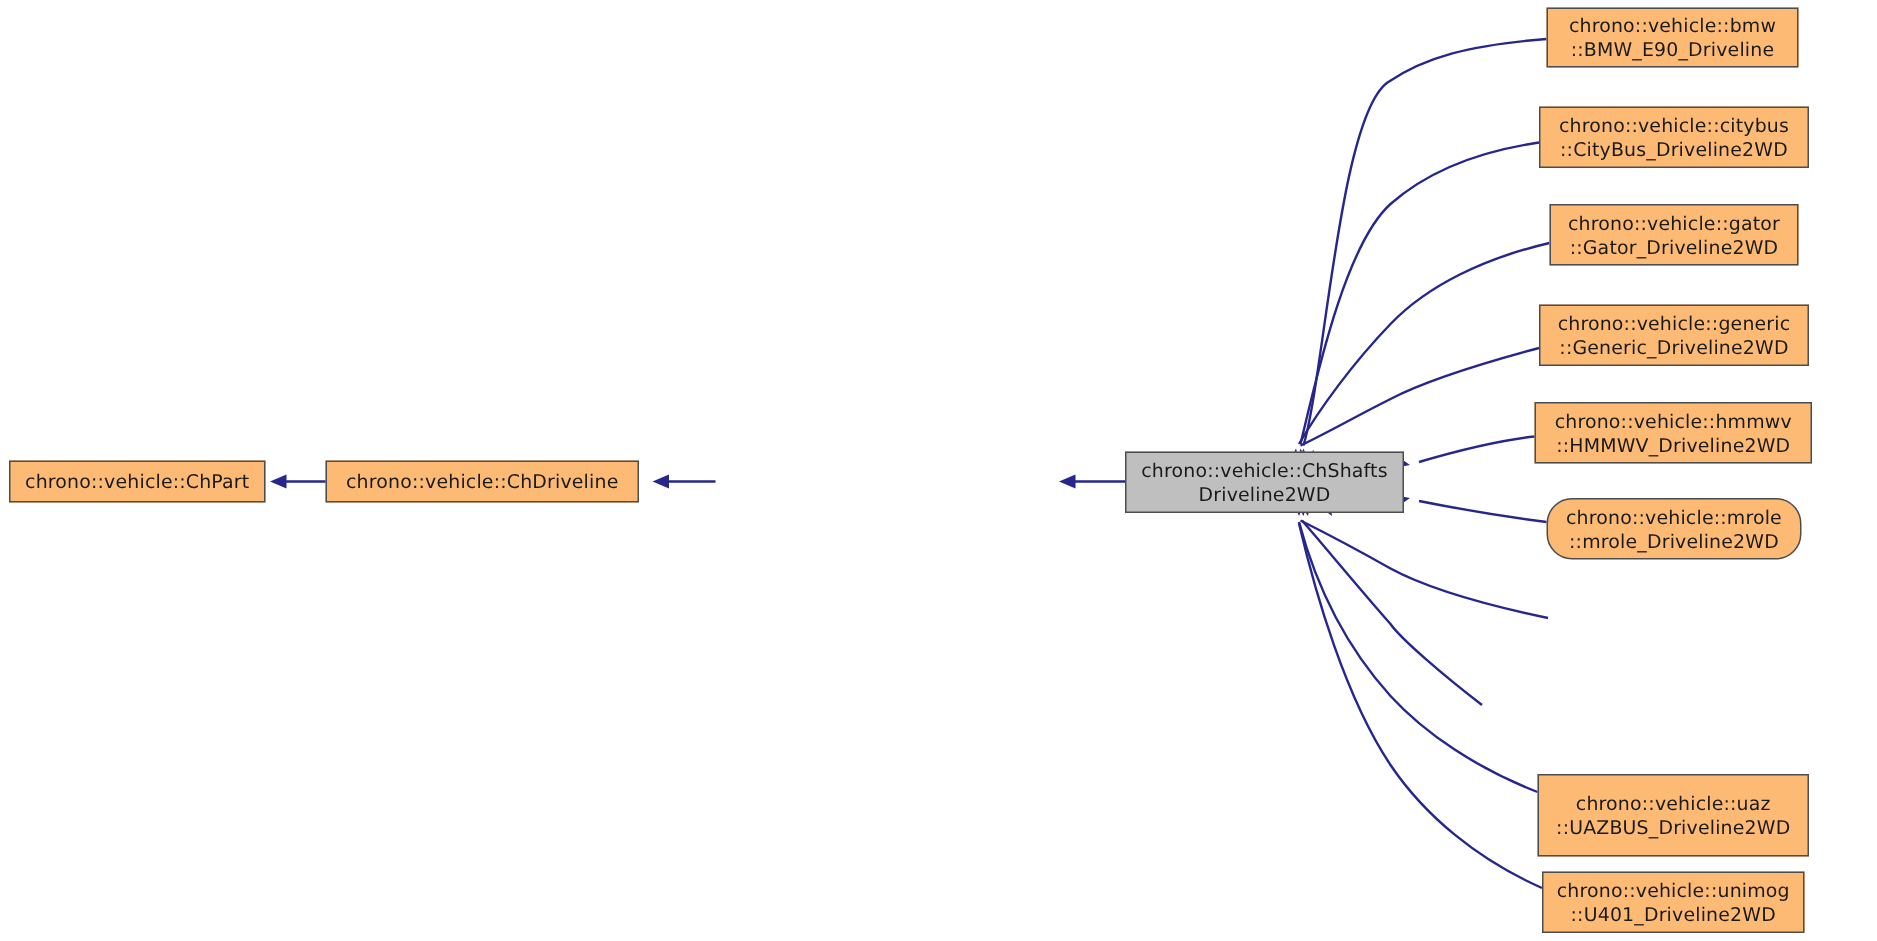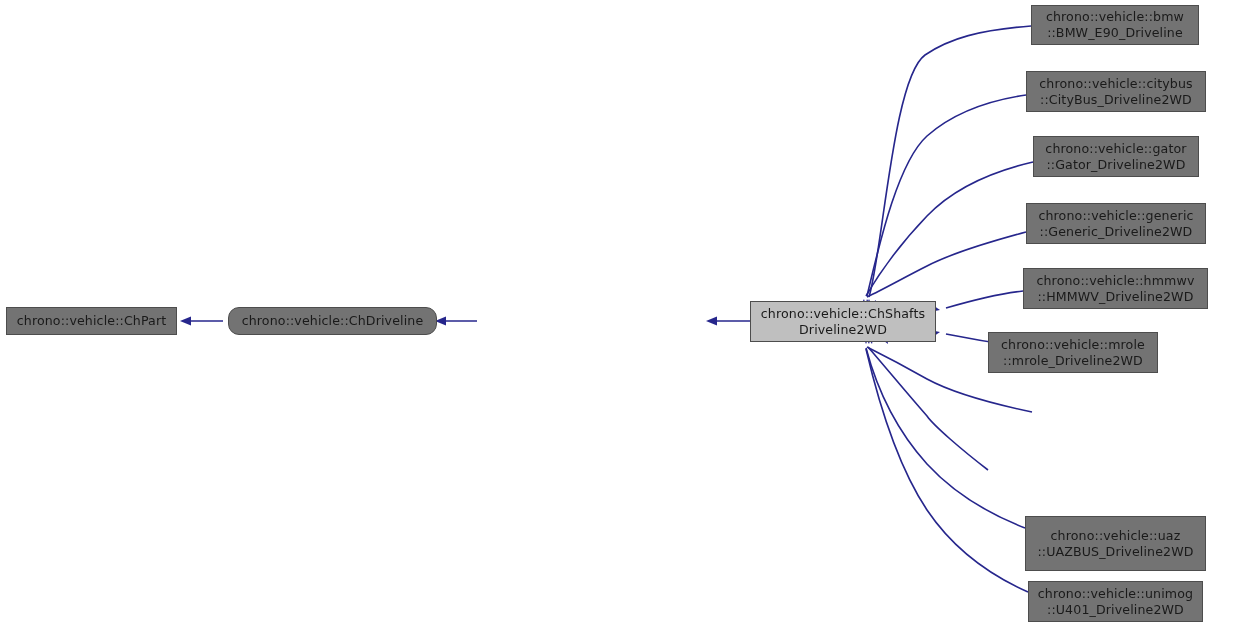--- a/index.html
+++ b/index.html
@@ -24,21 +24,21 @@
     left: 0;
     top: 0;
     width: 1251px;
     height: 627px;
     pointer-events: none;
   }
   .node {
     position: absolute;
     box-sizing: border-box;
     border: 1px solid #4d4d4d;
-    background: #737373;
+    background: #fdba74;
     color: #1a1a1a;
     font-size: 12.6px;
     line-height: 16px;
     text-align: center;
     display: flex;
     align-items: center;
     justify-content: center;
     padding: 0 4px;
     white-space: pre-line;
     letter-spacing: 0.01em;
@@ -86,21 +86,21 @@
         <polygon points="0,0 11,-4.6 11,4.6" transform="translate(866,344) rotate(270)"></polygon>
         <polygon points="0,0 11,-4.6 11,4.6" transform="translate(869,344) rotate(264)"></polygon>
         <polygon points="0,0 11,-4.6 11,4.6" transform="translate(872,344) rotate(258)"></polygon>
         <polygon points="0,0 11,-4.6 11,4.6" transform="translate(888,344) rotate(240)"></polygon>
       </g>
   </svg>
 
   <div class="node" style="left: 6px; top: 307px; width: 171px; height: 28px;">
     <span class="node-label">chrono::vehicle::ChPart</span>
   </div>
-  <div class="node" style="left: 228px; top: 307px; width: 209px; height: 28px; border-radius: 11px;">
+  <div class="node" style="left: 217px; top: 307px; width: 209px; height: 28px;">
     <span class="node-label">chrono::vehicle::ChDriveline</span>
   </div>
   <div class="node current" style="left: 750px; top: 301px; width: 186px; height: 41px;">
     <span class="node-label">chrono::vehicle::ChShafts
 Driveline2WD</span>
   </div>
   <div class="node" style="left: 1031px; top: 5px; width: 168px; height: 40px;">
     <span class="node-label">chrono::vehicle::bmw
 ::BMW_E90_Driveline</span>
   </div>
@@ -113,21 +113,21 @@
 ::Gator_Driveline2WD</span>
   </div>
   <div class="node" style="left: 1026px; top: 203px; width: 180px; height: 41px;">
     <span class="node-label">chrono::vehicle::generic
 ::Generic_Driveline2WD</span>
   </div>
   <div class="node" style="left: 1023px; top: 268px; width: 185px; height: 41px;">
     <span class="node-label">chrono::vehicle::hmmwv
 ::HMMWV_Driveline2WD</span>
   </div>
-  <div class="node" style="left: 988px; top: 332px; width: 170px; height: 41px;">
+  <div class="node" style="left: 1031px; top: 332px; width: 170px; height: 41px; border-radius: 17px;">
     <span class="node-label">chrono::vehicle::mrole
 ::mrole_Driveline2WD</span>
   </div>
   <div class="node" style="left: 1025px; top: 516px; width: 181px; height: 55px;">
     <span class="node-label">chrono::vehicle::uaz
 ::UAZBUS_Driveline2WD</span>
   </div>
   <div class="node" style="left: 1028px; top: 581px; width: 175px; height: 41px;">
     <span class="node-label">chrono::vehicle::unimog
 ::U401_Driveline2WD</span>

